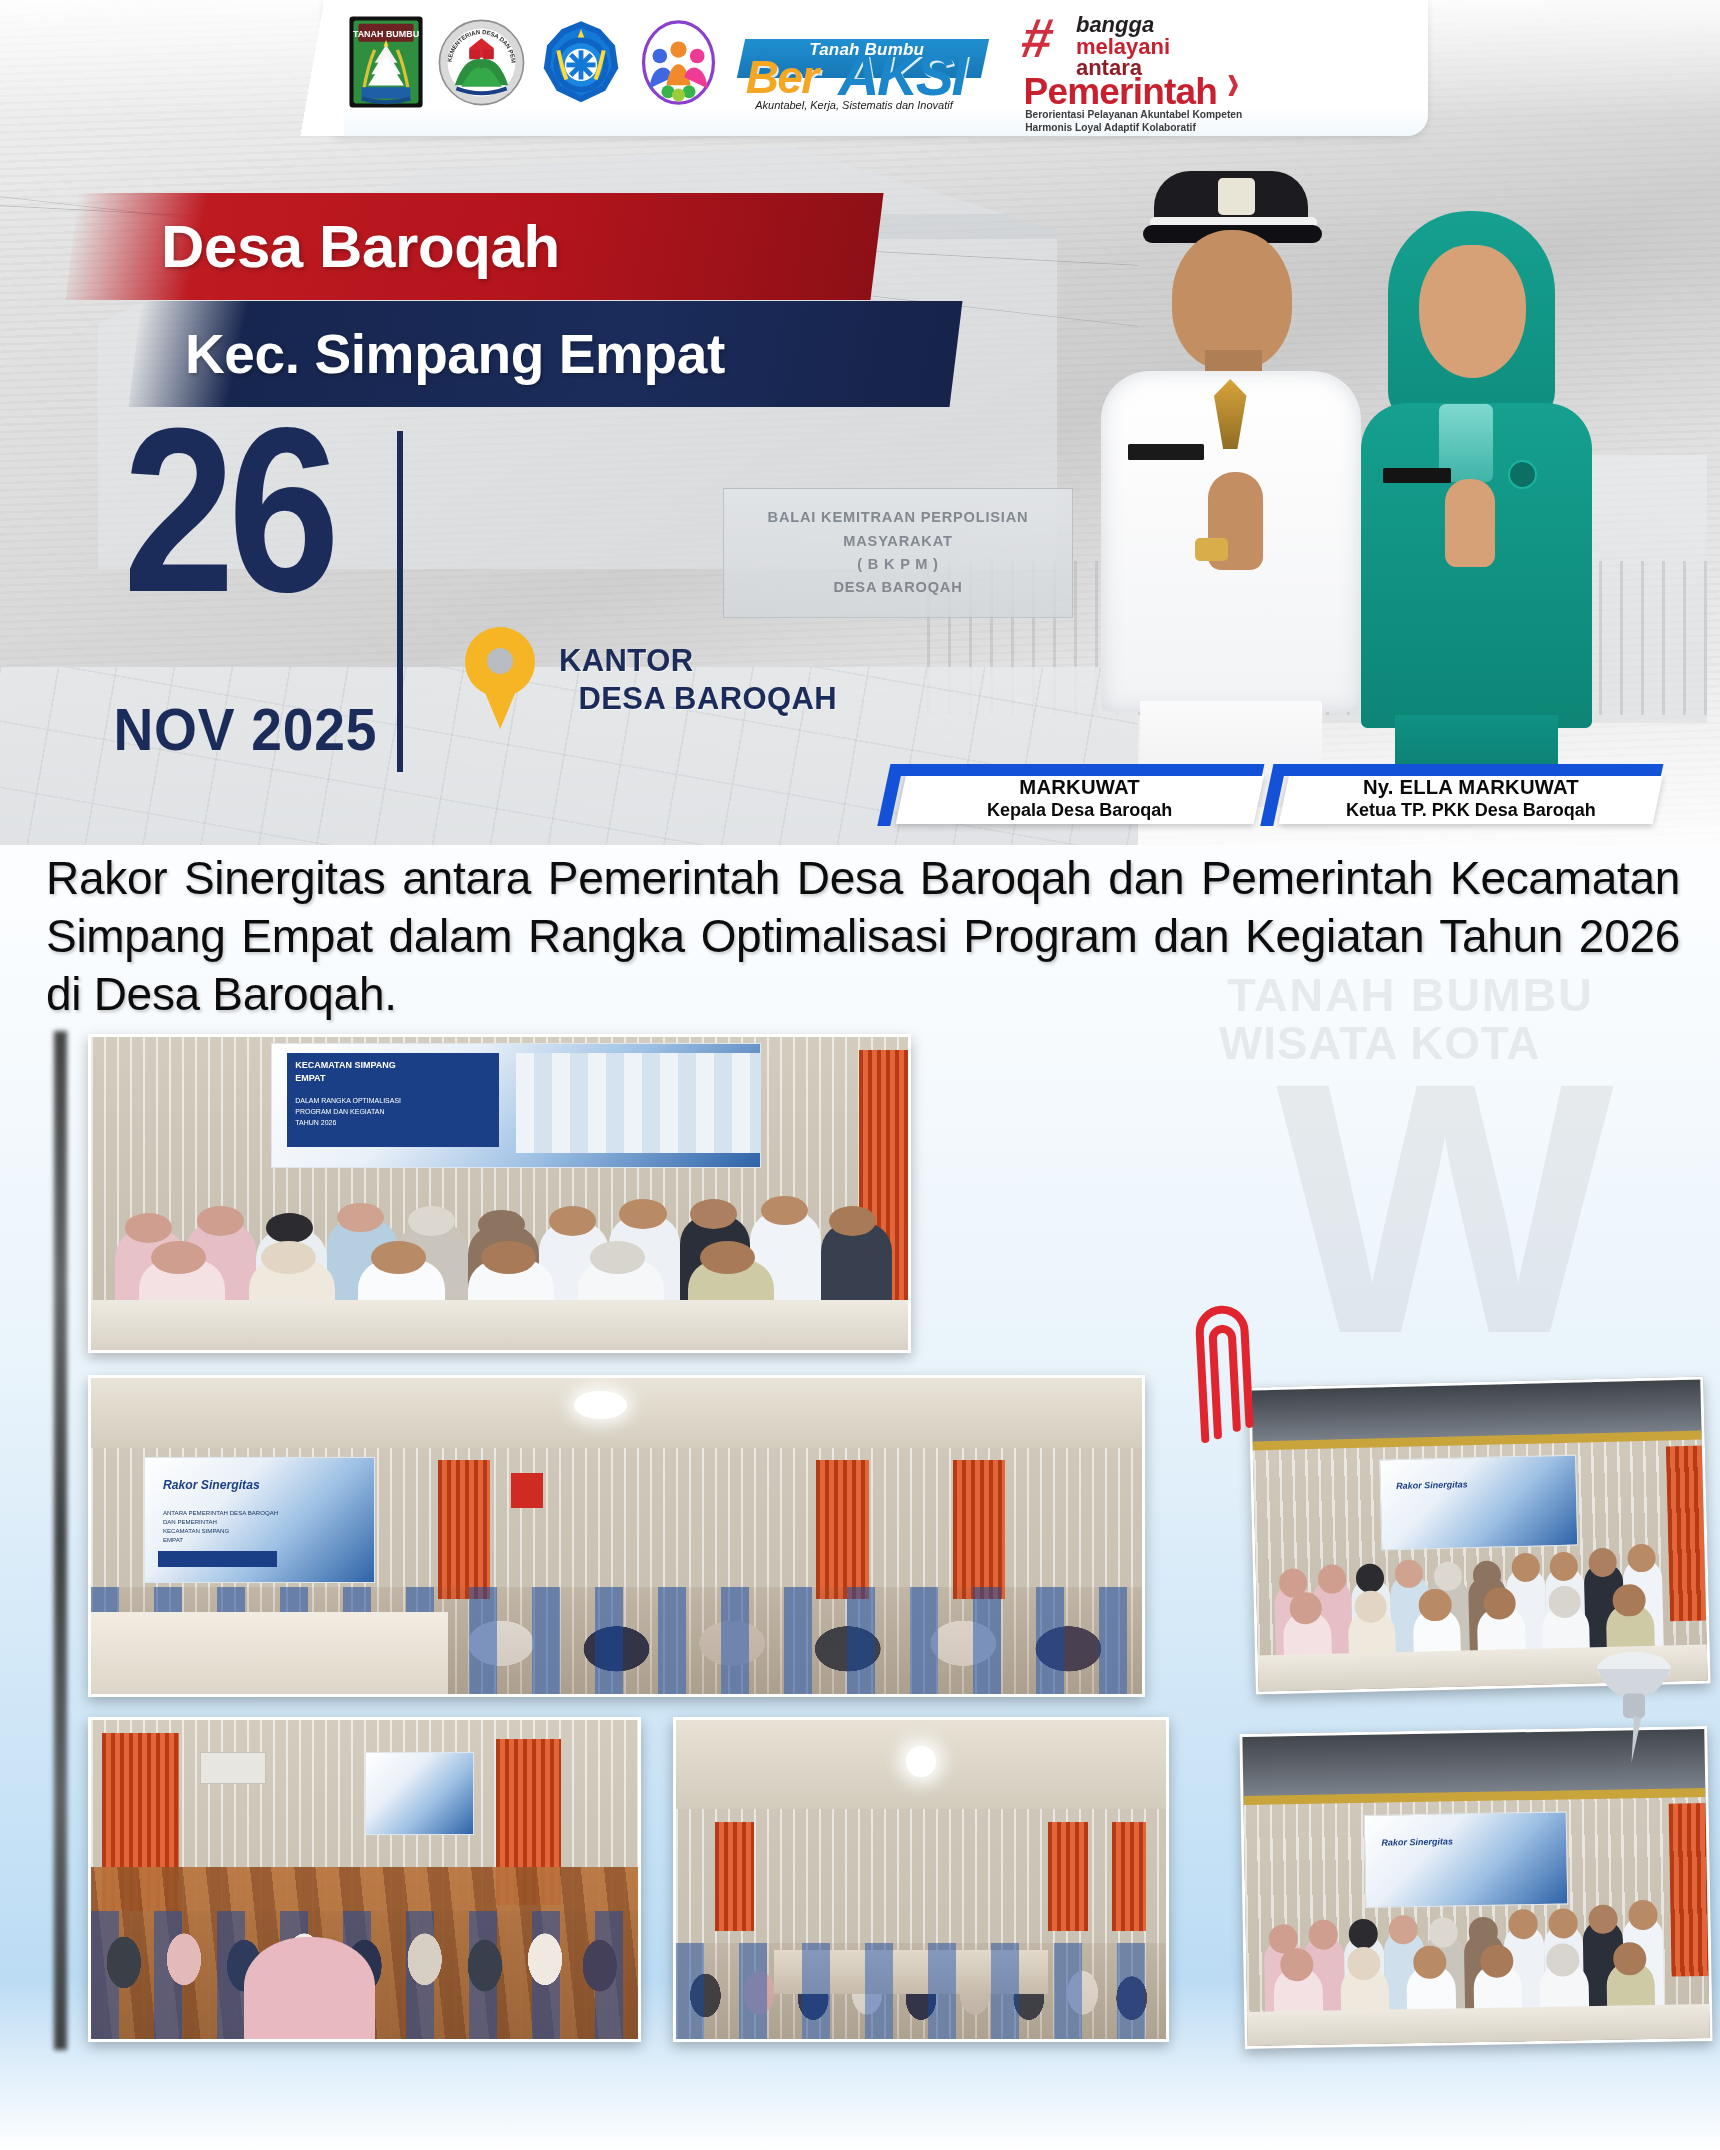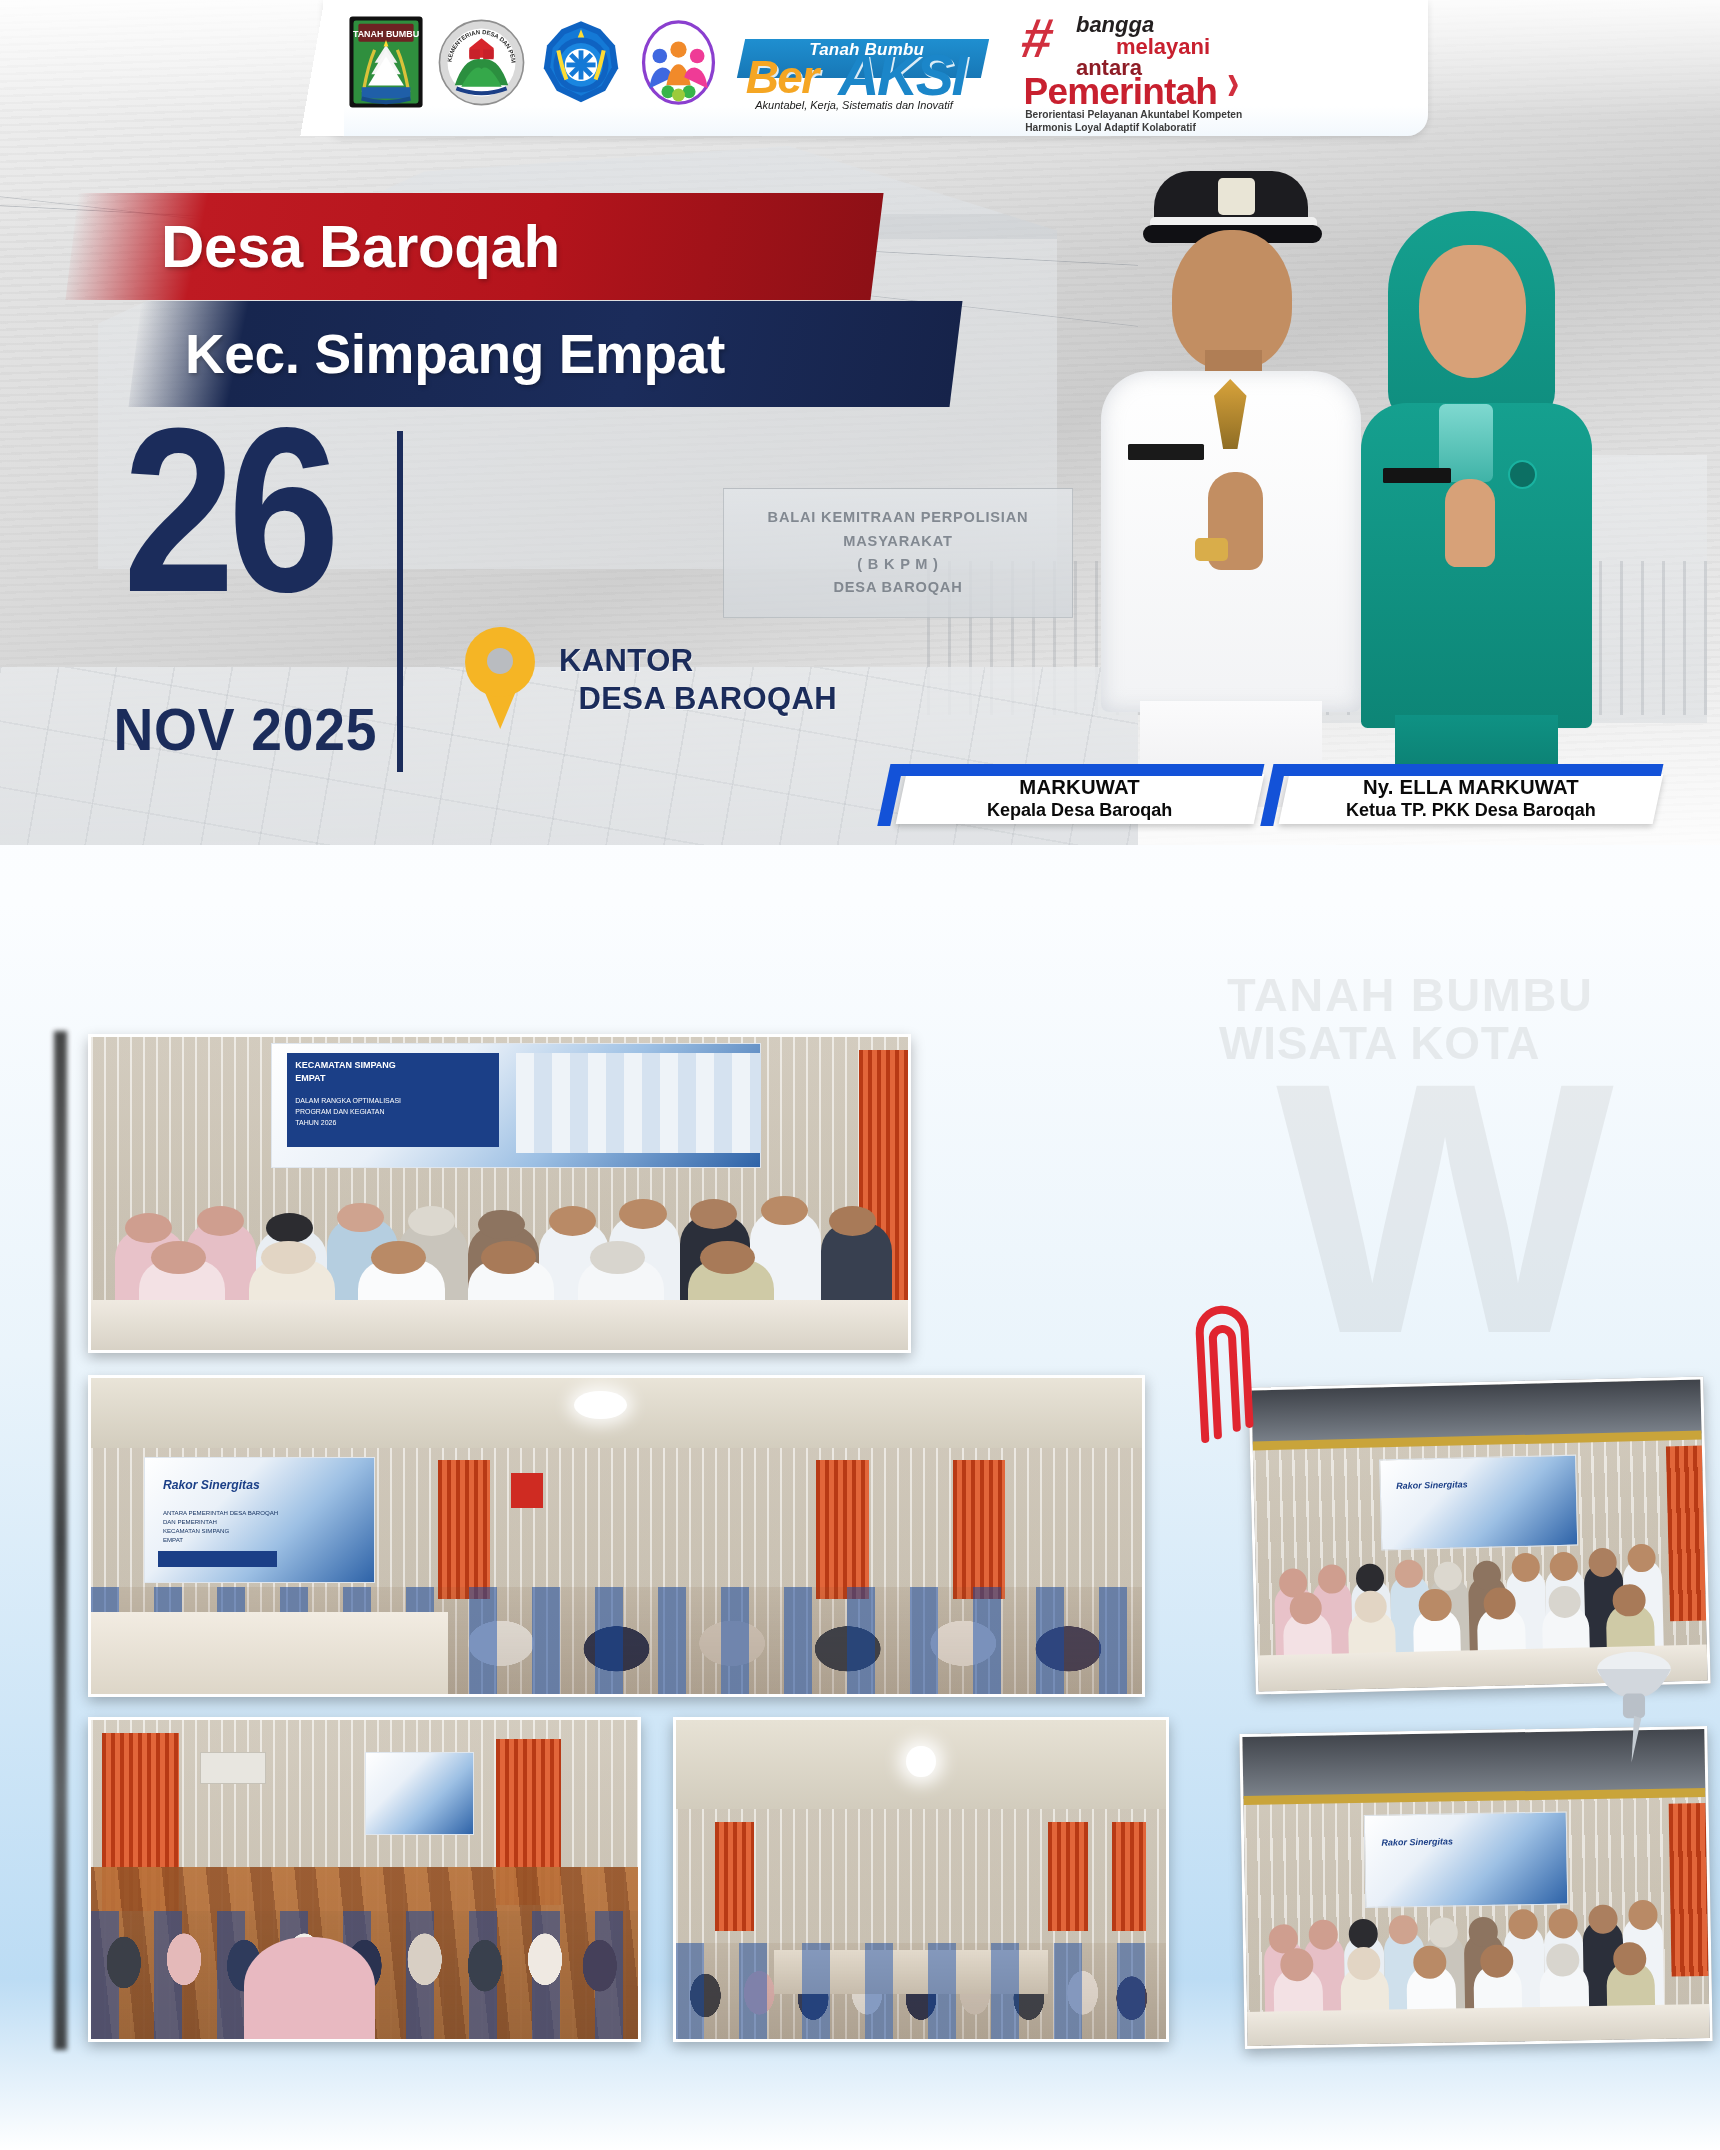--- a/index.html
+++ b/index.html
@@ -65,21 +65,21 @@
 
   
   .berakhlak { position:relative; width:244px; height:99px; margin-left:16.3px; }
   .hash{
     position:absolute; left:0; top:3.3px; width:50px; height:47px;
     color:#d12f3e; font-size:55px; font-weight:bold; line-height:.8;
     transform:skewX(-10deg);
   }
   .bl1,.bl2,.bl3{ position:absolute; left:54px; font-size:22px; font-weight:bold; line-height:1; }
   .bl1{ top:1.6px;  color:#231f20;font-style:italic; }
-  .bl2{ top:23px; color:#c8202f;margin-left:40px; }
+  .bl2{ top:23px; color:#c8202f; }
   .bl3{ top:44px; color:#8e1d26; }
   .berakhlak-main{
     position:absolute; left:1.6px; top:60px;
     font-size:37px; font-weight:bold; color:#c8202f; letter-spacing:-0.8px; line-height:1;
   }
   .chev{
     position:absolute; left:205px; top:49px; color:#d12f3e;
     font-size:37px; font-weight:bold; transform:scaleY(1.45);
   }
   .berakhlak-sub1,.berakhlak-sub2{
@@ -629,20 +629,21 @@
       <span class="nb-role">Kepala Desa Baroqah</span>
     </div>
   </div>
   <div class="namebar nb2">
     <div class="nb-in">
       <span class="nb-name">Ny. ELLA MARKUWAT</span>
       <span class="nb-role">Ketua TP. PKK Desa Baroqah</span>
     </div>
   </div>
 
+  <div class="desc">Rakor Sinergitas antara Pemerintah Desa Baroqah dan Pemerintah Kecamatan Simpang Empat dalam Rangka Optimalisasi Program dan Kegiatan Tahun 2026 di Desa Baroqah.</div>
 
   <div class="watermark">
     <div class="wm-txt1">TANAH BUMBU</div>
     <div class="wm-txt2">WISATA KOTA</div>
     <div class="wm-w">W</div>
   </div>
 
   <div class="leftstrip"></div>
 
   <div class="ph ph1">

